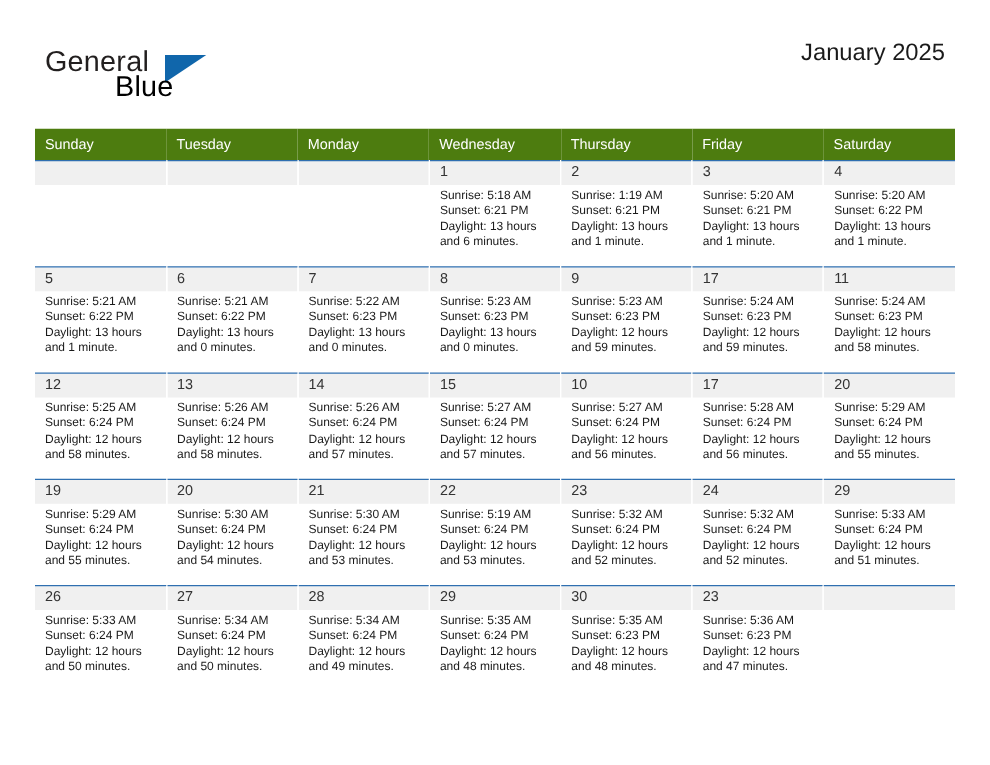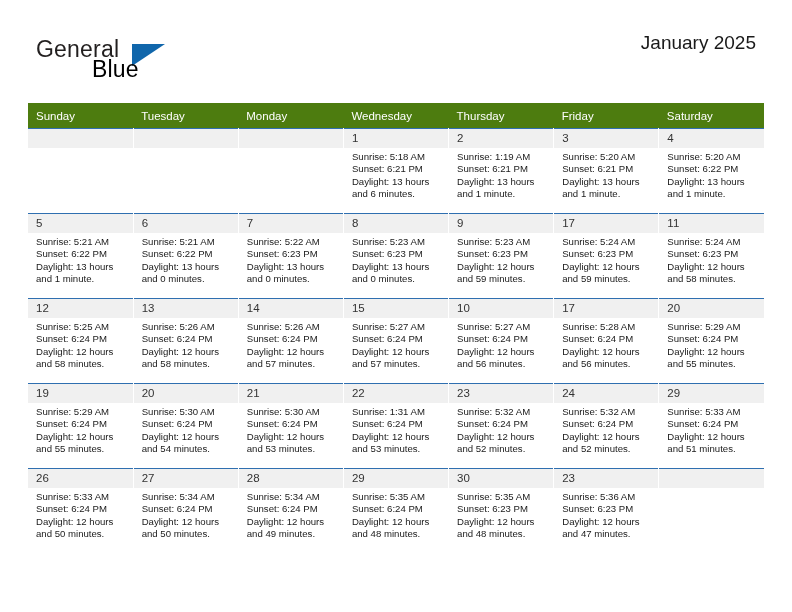--- a/index.html
+++ b/index.html
@@ -345,21 +345,21 @@
             <span class="daynum">21</span>
             <div class="details">
               <div>Sunrise: 5:30 AM</div>
               <div>Sunset: 6:24 PM</div>
               <div class="wrap">Daylight: 12 hours and 53 minutes.</div>
             </div>
           </td>
           <td class="cell-day">
             <span class="daynum">22</span>
             <div class="details">
-              <div>Sunrise: 1:31 AM</div>
+              <div>Sunrise: 5:19 AM</div>
               <div>Sunset: 6:24 PM</div>
               <div class="wrap">Daylight: 12 hours and 53 minutes.</div>
             </div>
           </td>
           <td class="cell-day">
             <span class="daynum">23</span>
             <div class="details">
               <div>Sunrise: 5:32 AM</div>
               <div>Sunset: 6:24 PM</div>
               <div class="wrap">Daylight: 12 hours and 52 minutes.</div>

